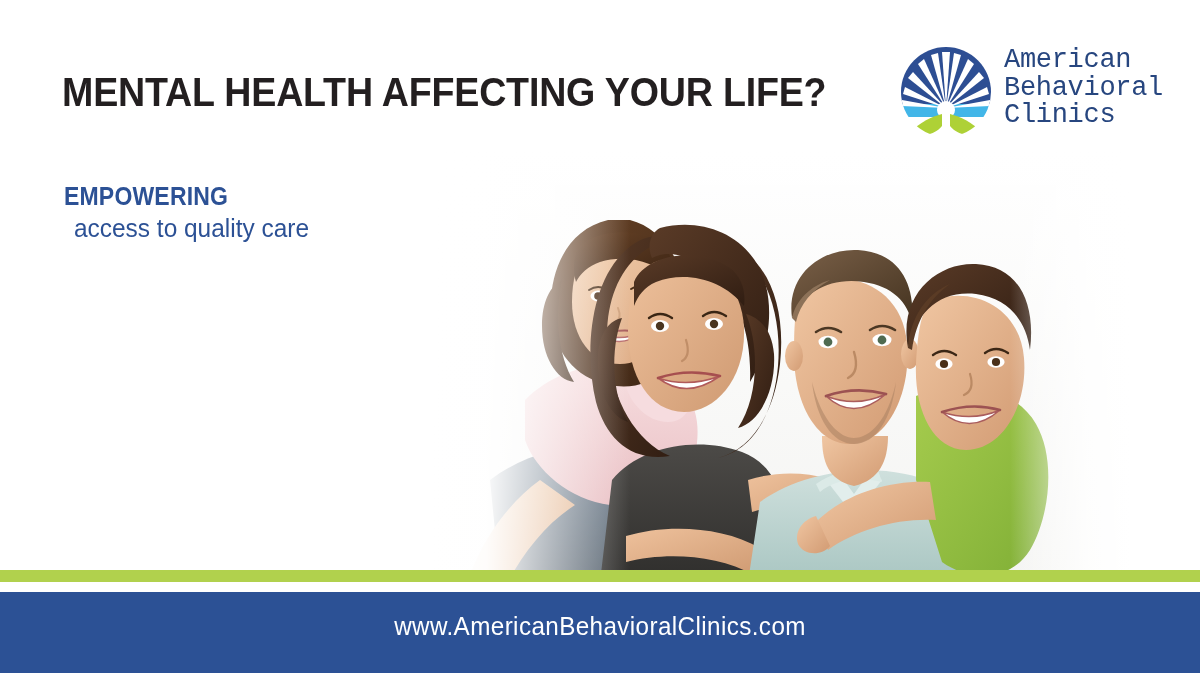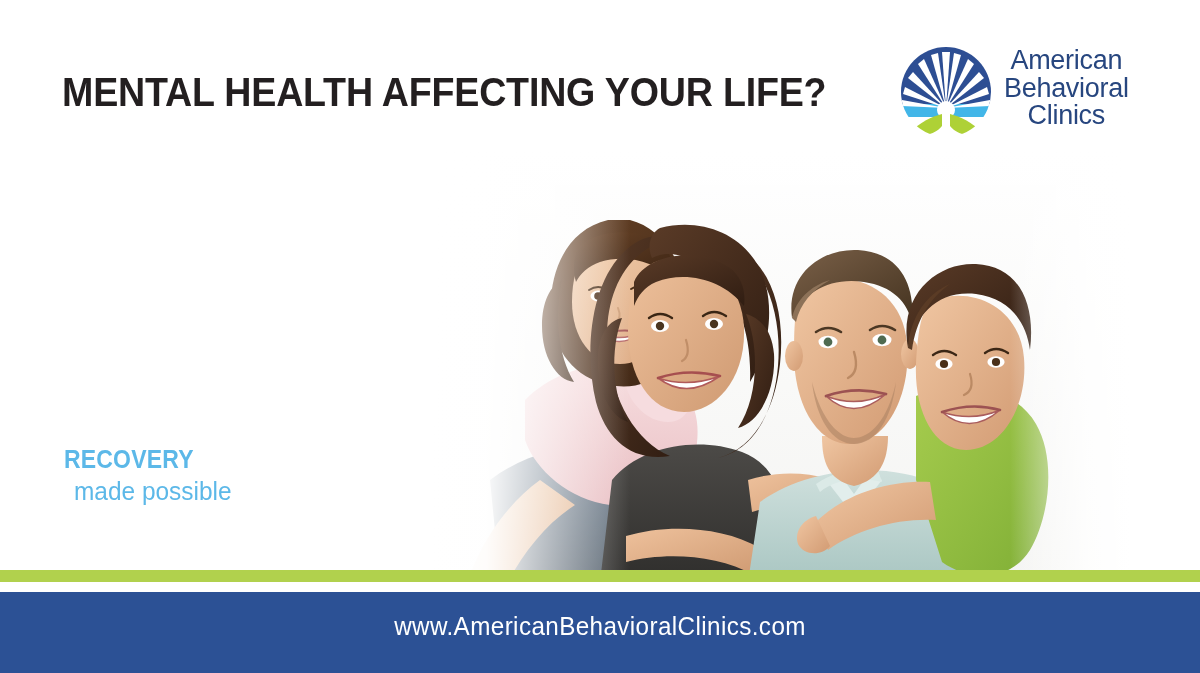--- a/index.html
+++ b/index.html
@@ -40,26 +40,25 @@
     align-items:flex-start;
   }
   #logo-mark {
     width:100px; height:100px;
     flex:0 0 100px;
     position:relative;
   }
   #logo-wordmark {
     margin-left:8px;
     padding-top:5px;
-    font-family:Liberation Sans, sans-serif;
+    font-family:Liberation Mono, monospace;
     color:#27467f;
     font-size:27px;
     line-height:1.02;
     letter-spacing:-0.3px;
-    text-align:center;
   }
   #logo-wordmark span { display:block; white-space:nowrap; }
 
   
   .feature {
     position:absolute;
     left:64px;
     white-space:nowrap;
   }
   .feature .f-title {
@@ -181,26 +180,26 @@
         </g>
       </svg>
     </div>
     <div id="logo-wordmark">
       <span>American</span>
       <span>Behavioral</span>
       <span>Clinics</span>
     </div>
   </div>
 
-
-
-  <div class="feature" id="feature-2">
-    <div class="f-title" style="color:#5cb8e8">RECOVERY</div>
-    <div class="f-sub" style="color:#5cb8e8">made possible</div>
+  <div class="feature" id="feature-0">
+    <div class="f-title" style="color:#2c5195">EMPOWERING</div>
+    <div class="f-sub" style="color:#2c5195">access to quality care</div>
   </div>
+
+
 
   <div id="photo">
     <svg viewBox="0 0 700 432" xmlns="http://www.w3.org/2000/svg" preserveAspectRatio="xMidYMid slice">
       <defs>
         <linearGradient id="bgGrad" x1="0" y1="0" x2="0" y2="1">
           <stop offset="0%" stop-color="#ffffff"></stop>
           <stop offset="100%" stop-color="#f4f4f2"></stop>
         </linearGradient>
         <linearGradient id="skinA" x1="0" y1="0" x2="1" y2="1">
           <stop offset="0%" stop-color="#f3cfae"></stop>

